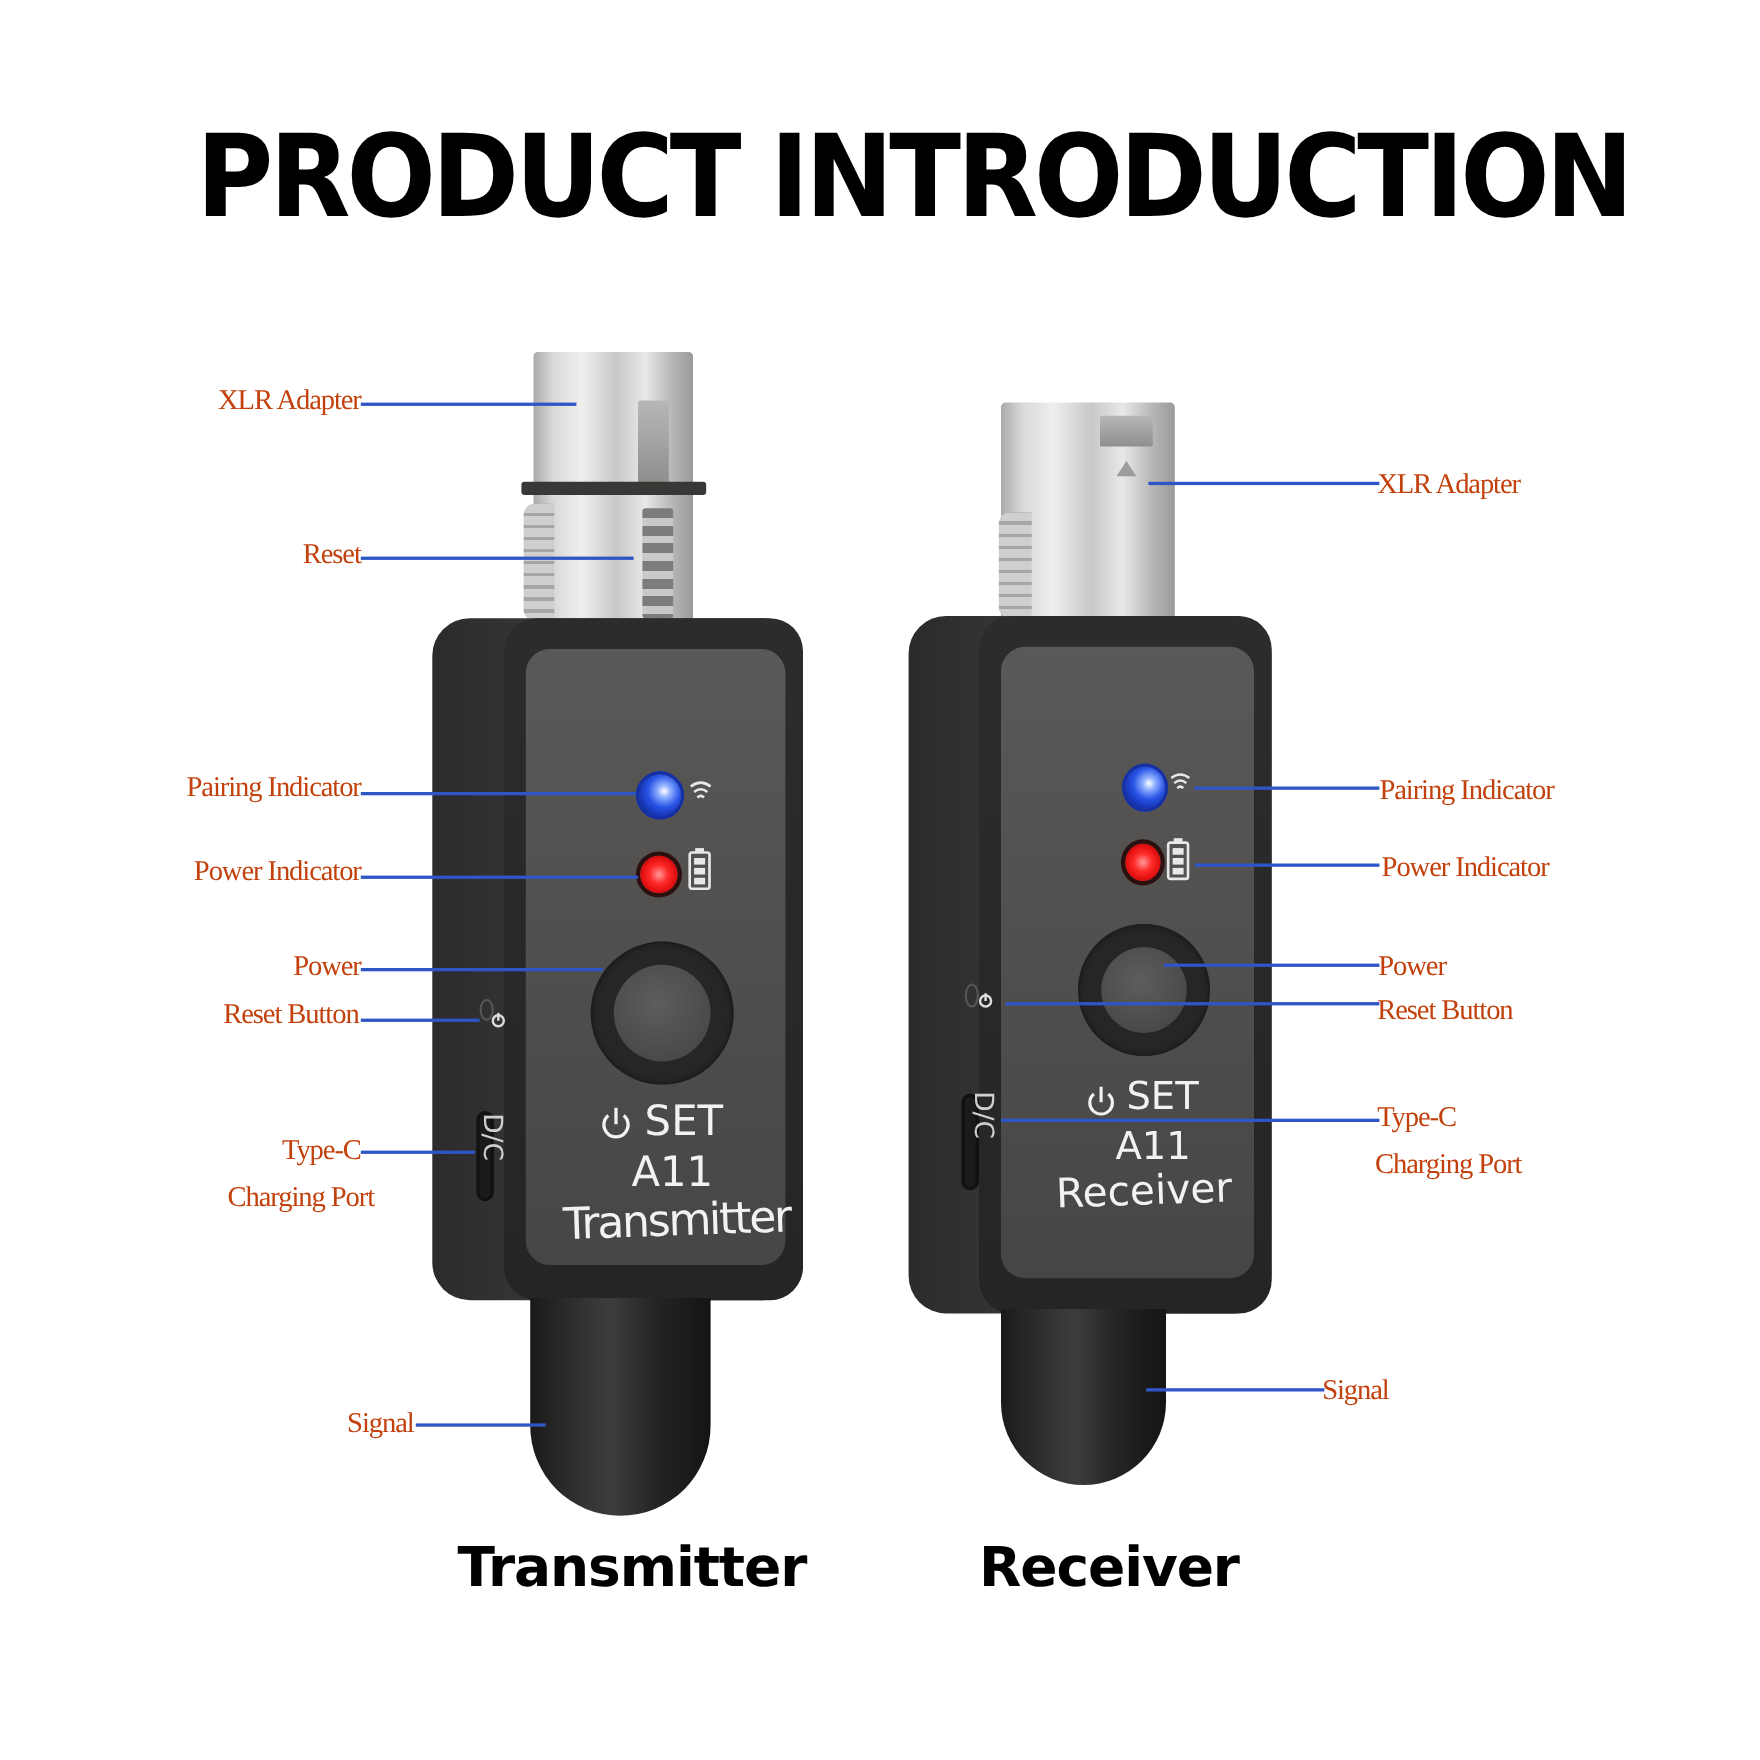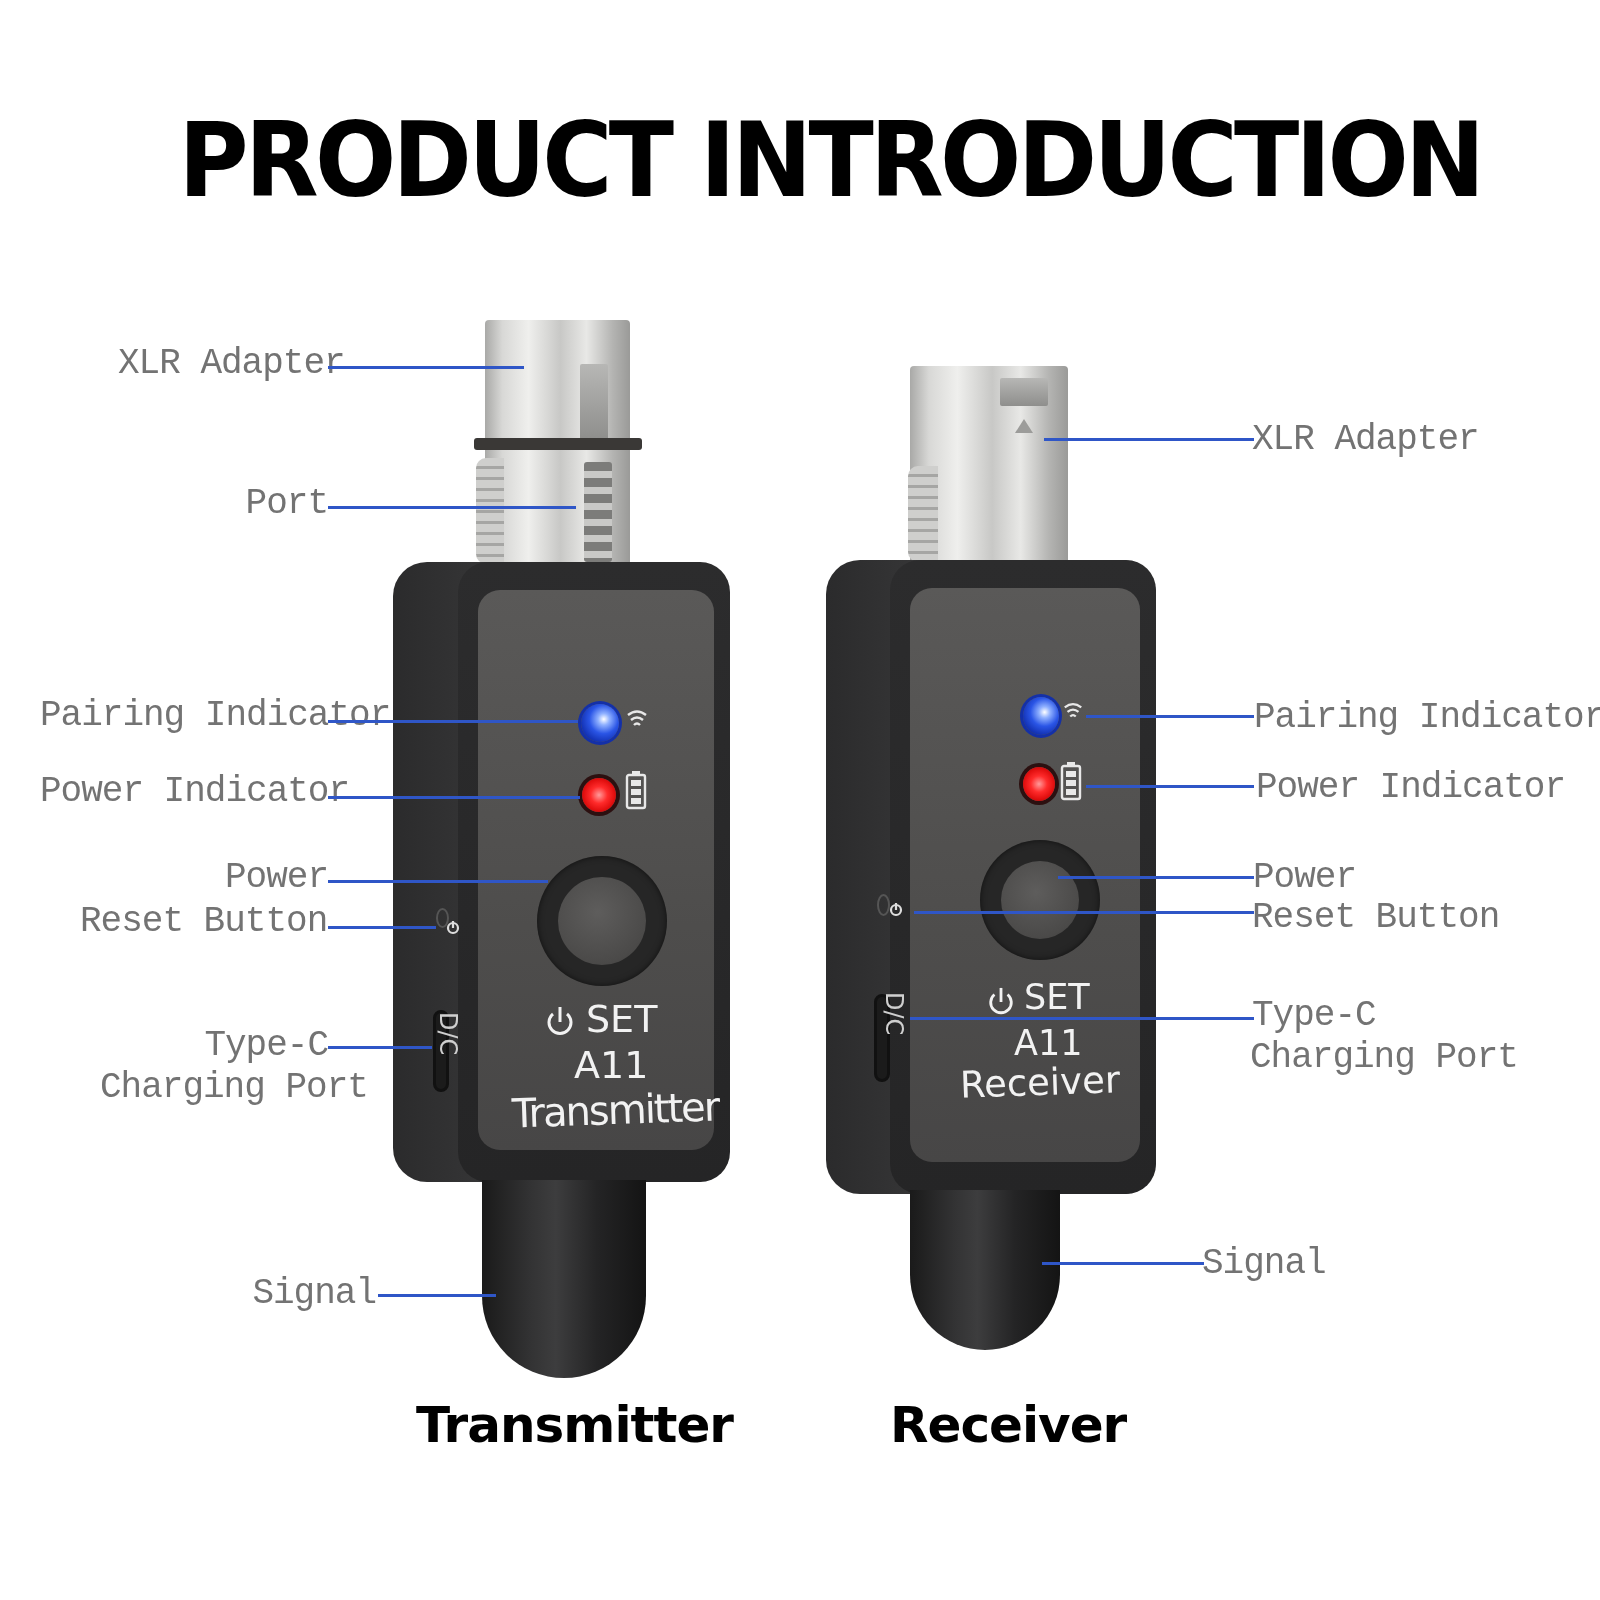--- a/index.html
+++ b/index.html
@@ -7,22 +7,22 @@
       width: 1600px; height: 1600px; background: #ffffff; position: relative; overflow: hidden;
       font-family: "DejaVu Sans", "Liberation Sans", sans-serif; color: #111;
     }
     .title {
       position: absolute; left: 0; top: 108px; width: 1600px; text-align: center;
       font-family: "DejaVu Sans", sans-serif; font-weight: bold; font-size: 104px;
       letter-spacing: -4px; color: #000; transform: scaleX(0.92); transform-origin: 830px 0;
       padding-left: 60px; box-sizing: border-box; line-height: 1;
     }
     .label {
-      position: absolute; font-size: 36px; line-height: 40px; color: #737373; white-space: nowrap;
-      font-family: Liberation Mono, monospace; letter-spacing: -1px;
+      position: absolute; font-size: 26px; line-height: 40px; color: #c2410c; white-space: nowrap;
+      font-family: Liberation Serif, serif; letter-spacing: -1px;
     }
     .label.right { text-align: right; }
     .leader { position: absolute; height: 3px; background: #2f56c7; }
 
     
     .xlr {
       position: absolute; border-radius: 4px 4px 0 0;
       background: linear-gradient(90deg, #a9a9a7 0%, #d8d8d6 12%, #efefed 30%, #c8c8c6 52%, #e8e8e6 70%, #b4b4b2 88%, #9a9a98 100%);
     }
     .xlr-slot {
@@ -135,21 +135,21 @@
   <div class="face-text" style="left:586px; top:1000px; font-size:38px;">SET</div>
   <div class="face-text" style="left:574px; top:1046px; font-size:38px;">A11</div>
   <div class="face-text" style="left:512px; top:1090px; font-size:40px; letter-spacing:-2px; transform:rotate(-2deg);">Transmitter</div>
 
   <div class="cap" style="left:482px; top:1180px; width:164px; height:198px;"></div>
 </div>
 
 <div class="label right" style="left:118px; top:344px; width:210px;">XLR Adapter</div>
 <div class="leader" style="left:328px; top:366px; width:196px;"></div>
 
-<div class="label right" style="left:200px; top:484px; width:128px;">Port</div>
+<div class="label right" style="left:200px; top:484px; width:128px;">Reset</div>
 <div class="leader" style="left:328px; top:506px; width:248px;"></div>
 
 <div class="label right" style="left:40px; top:696px; width:288px;">Pairing Indicator</div>
 <div class="leader" style="left:328px; top:720px; width:250px;"></div>
 
 <div class="label right" style="left:40px; top:772px; width:288px;">Power Indicator</div>
 <div class="leader" style="left:328px; top:796px; width:252px;"></div>
 
 <div class="label right" style="left:140px; top:858px; width:188px;">Power</div>
 <div class="leader" style="left:328px; top:880px; width:220px;"></div>

